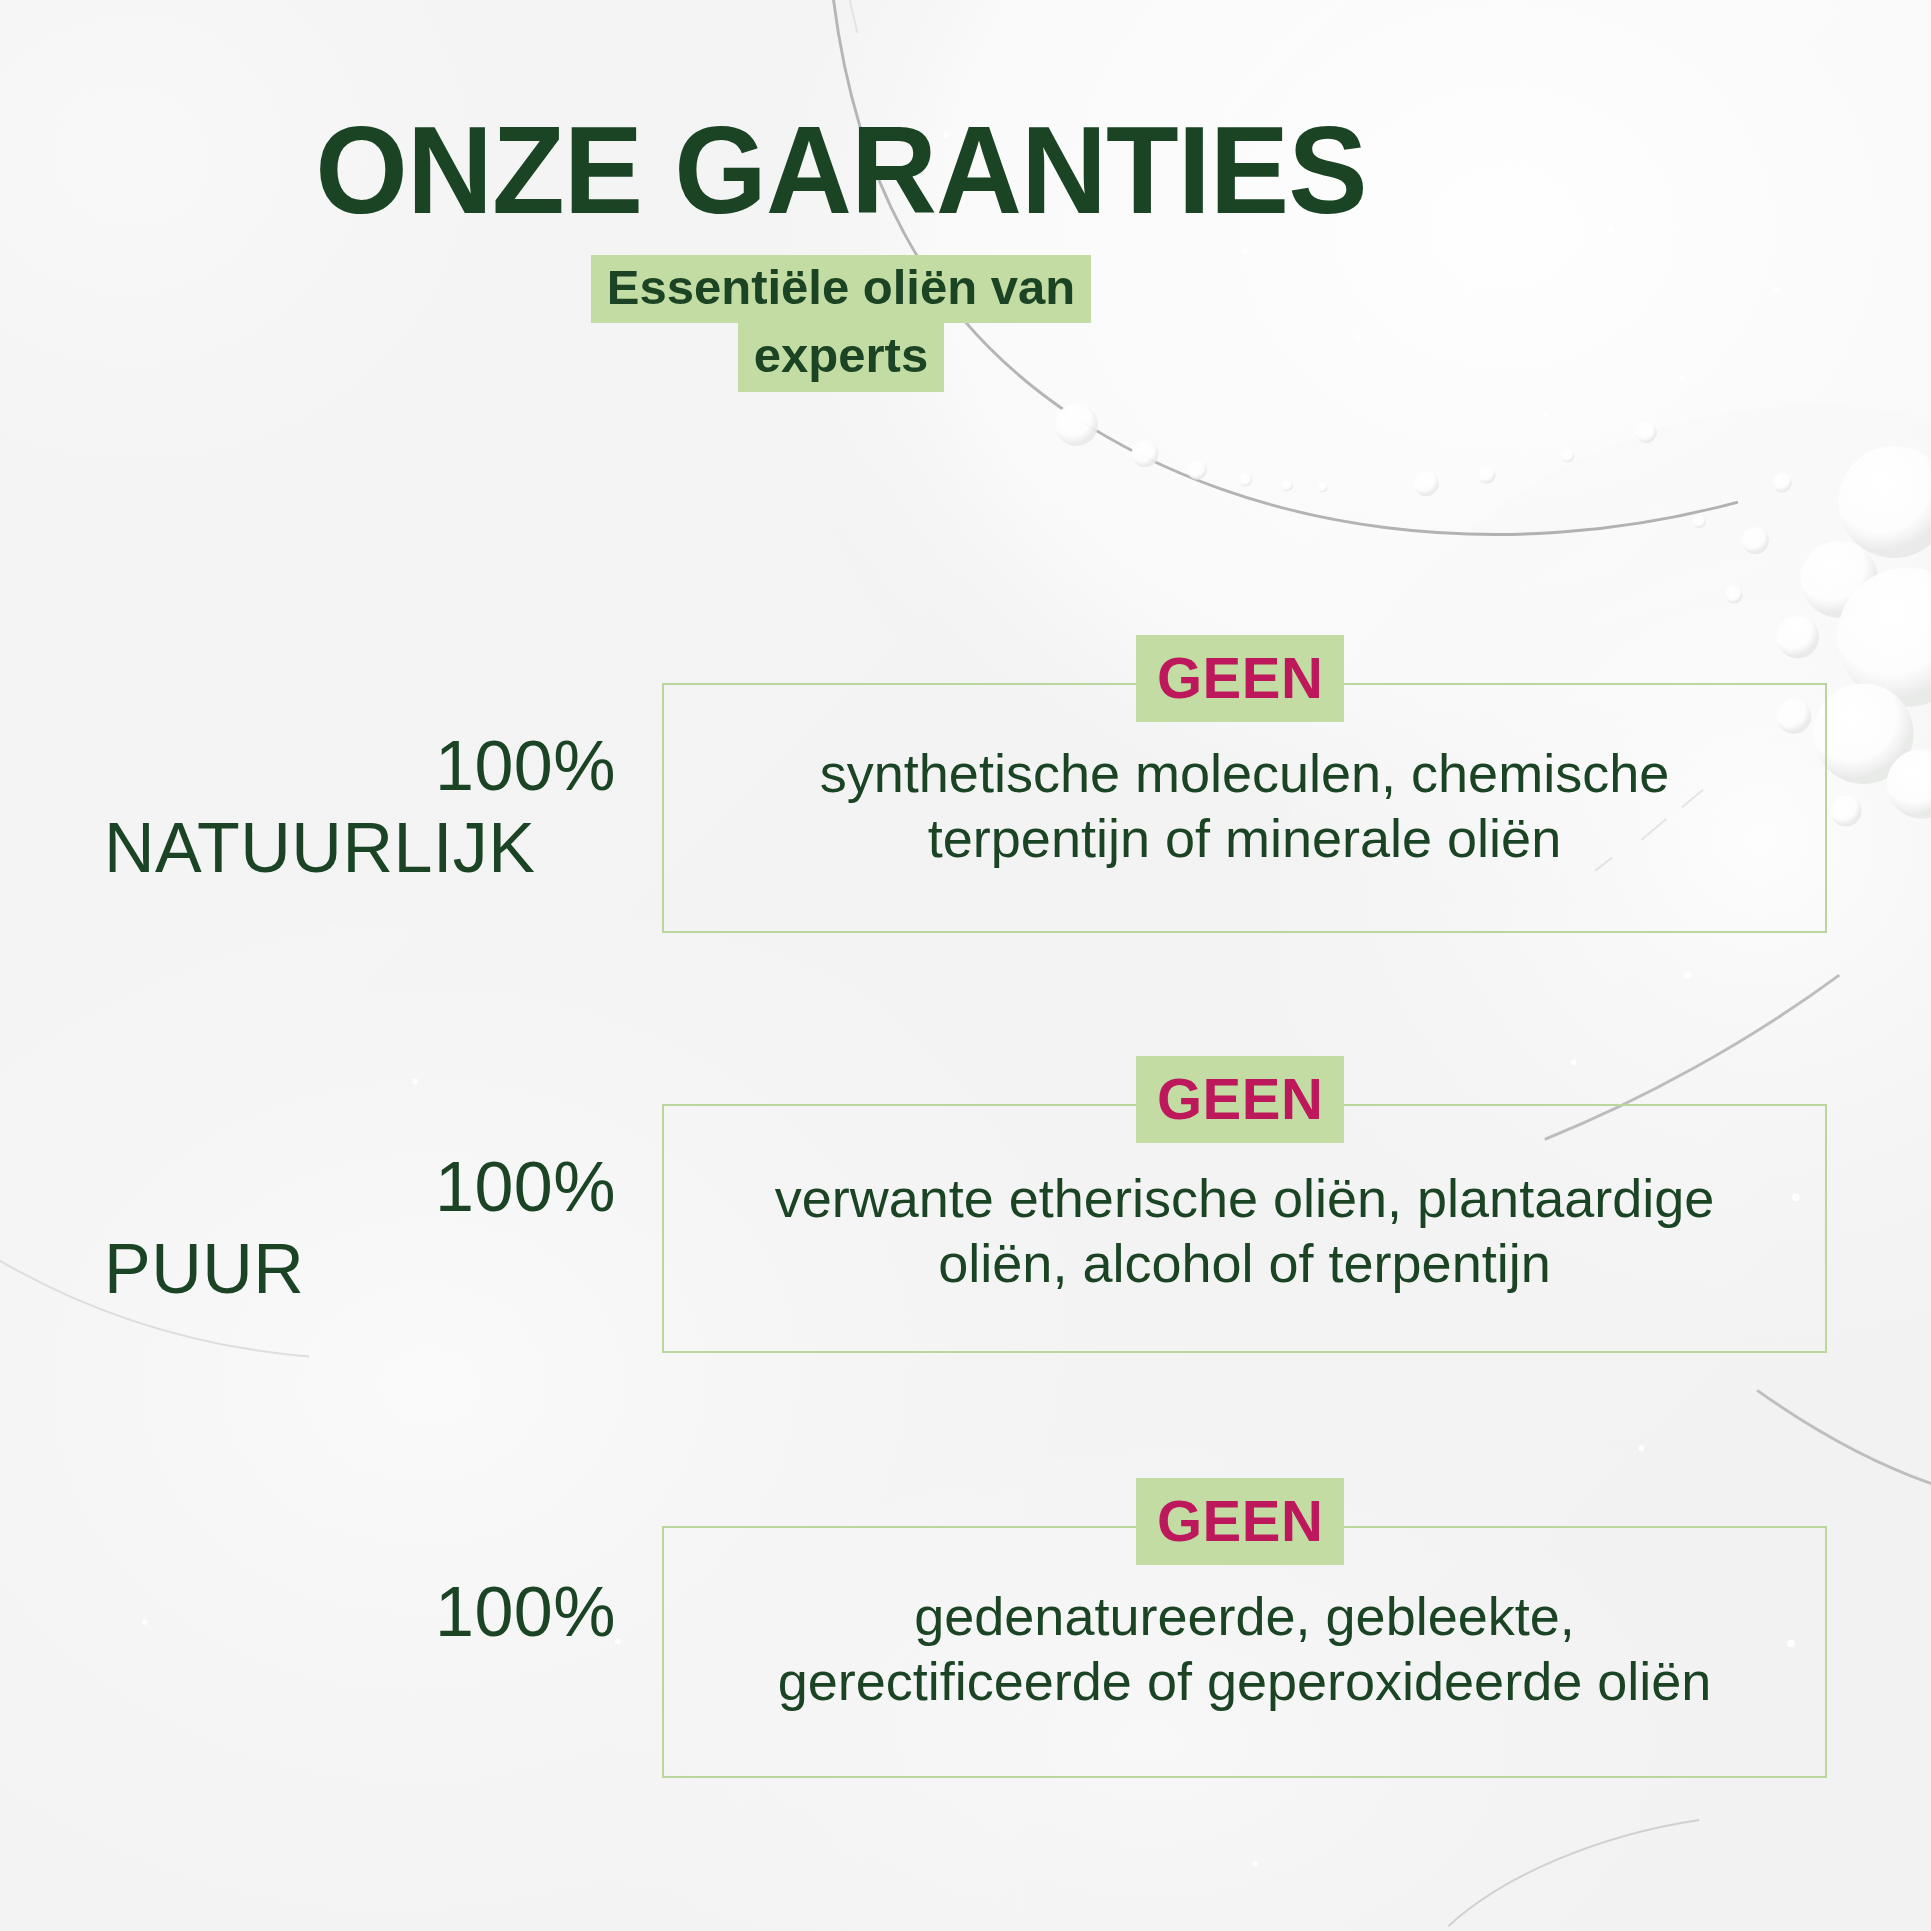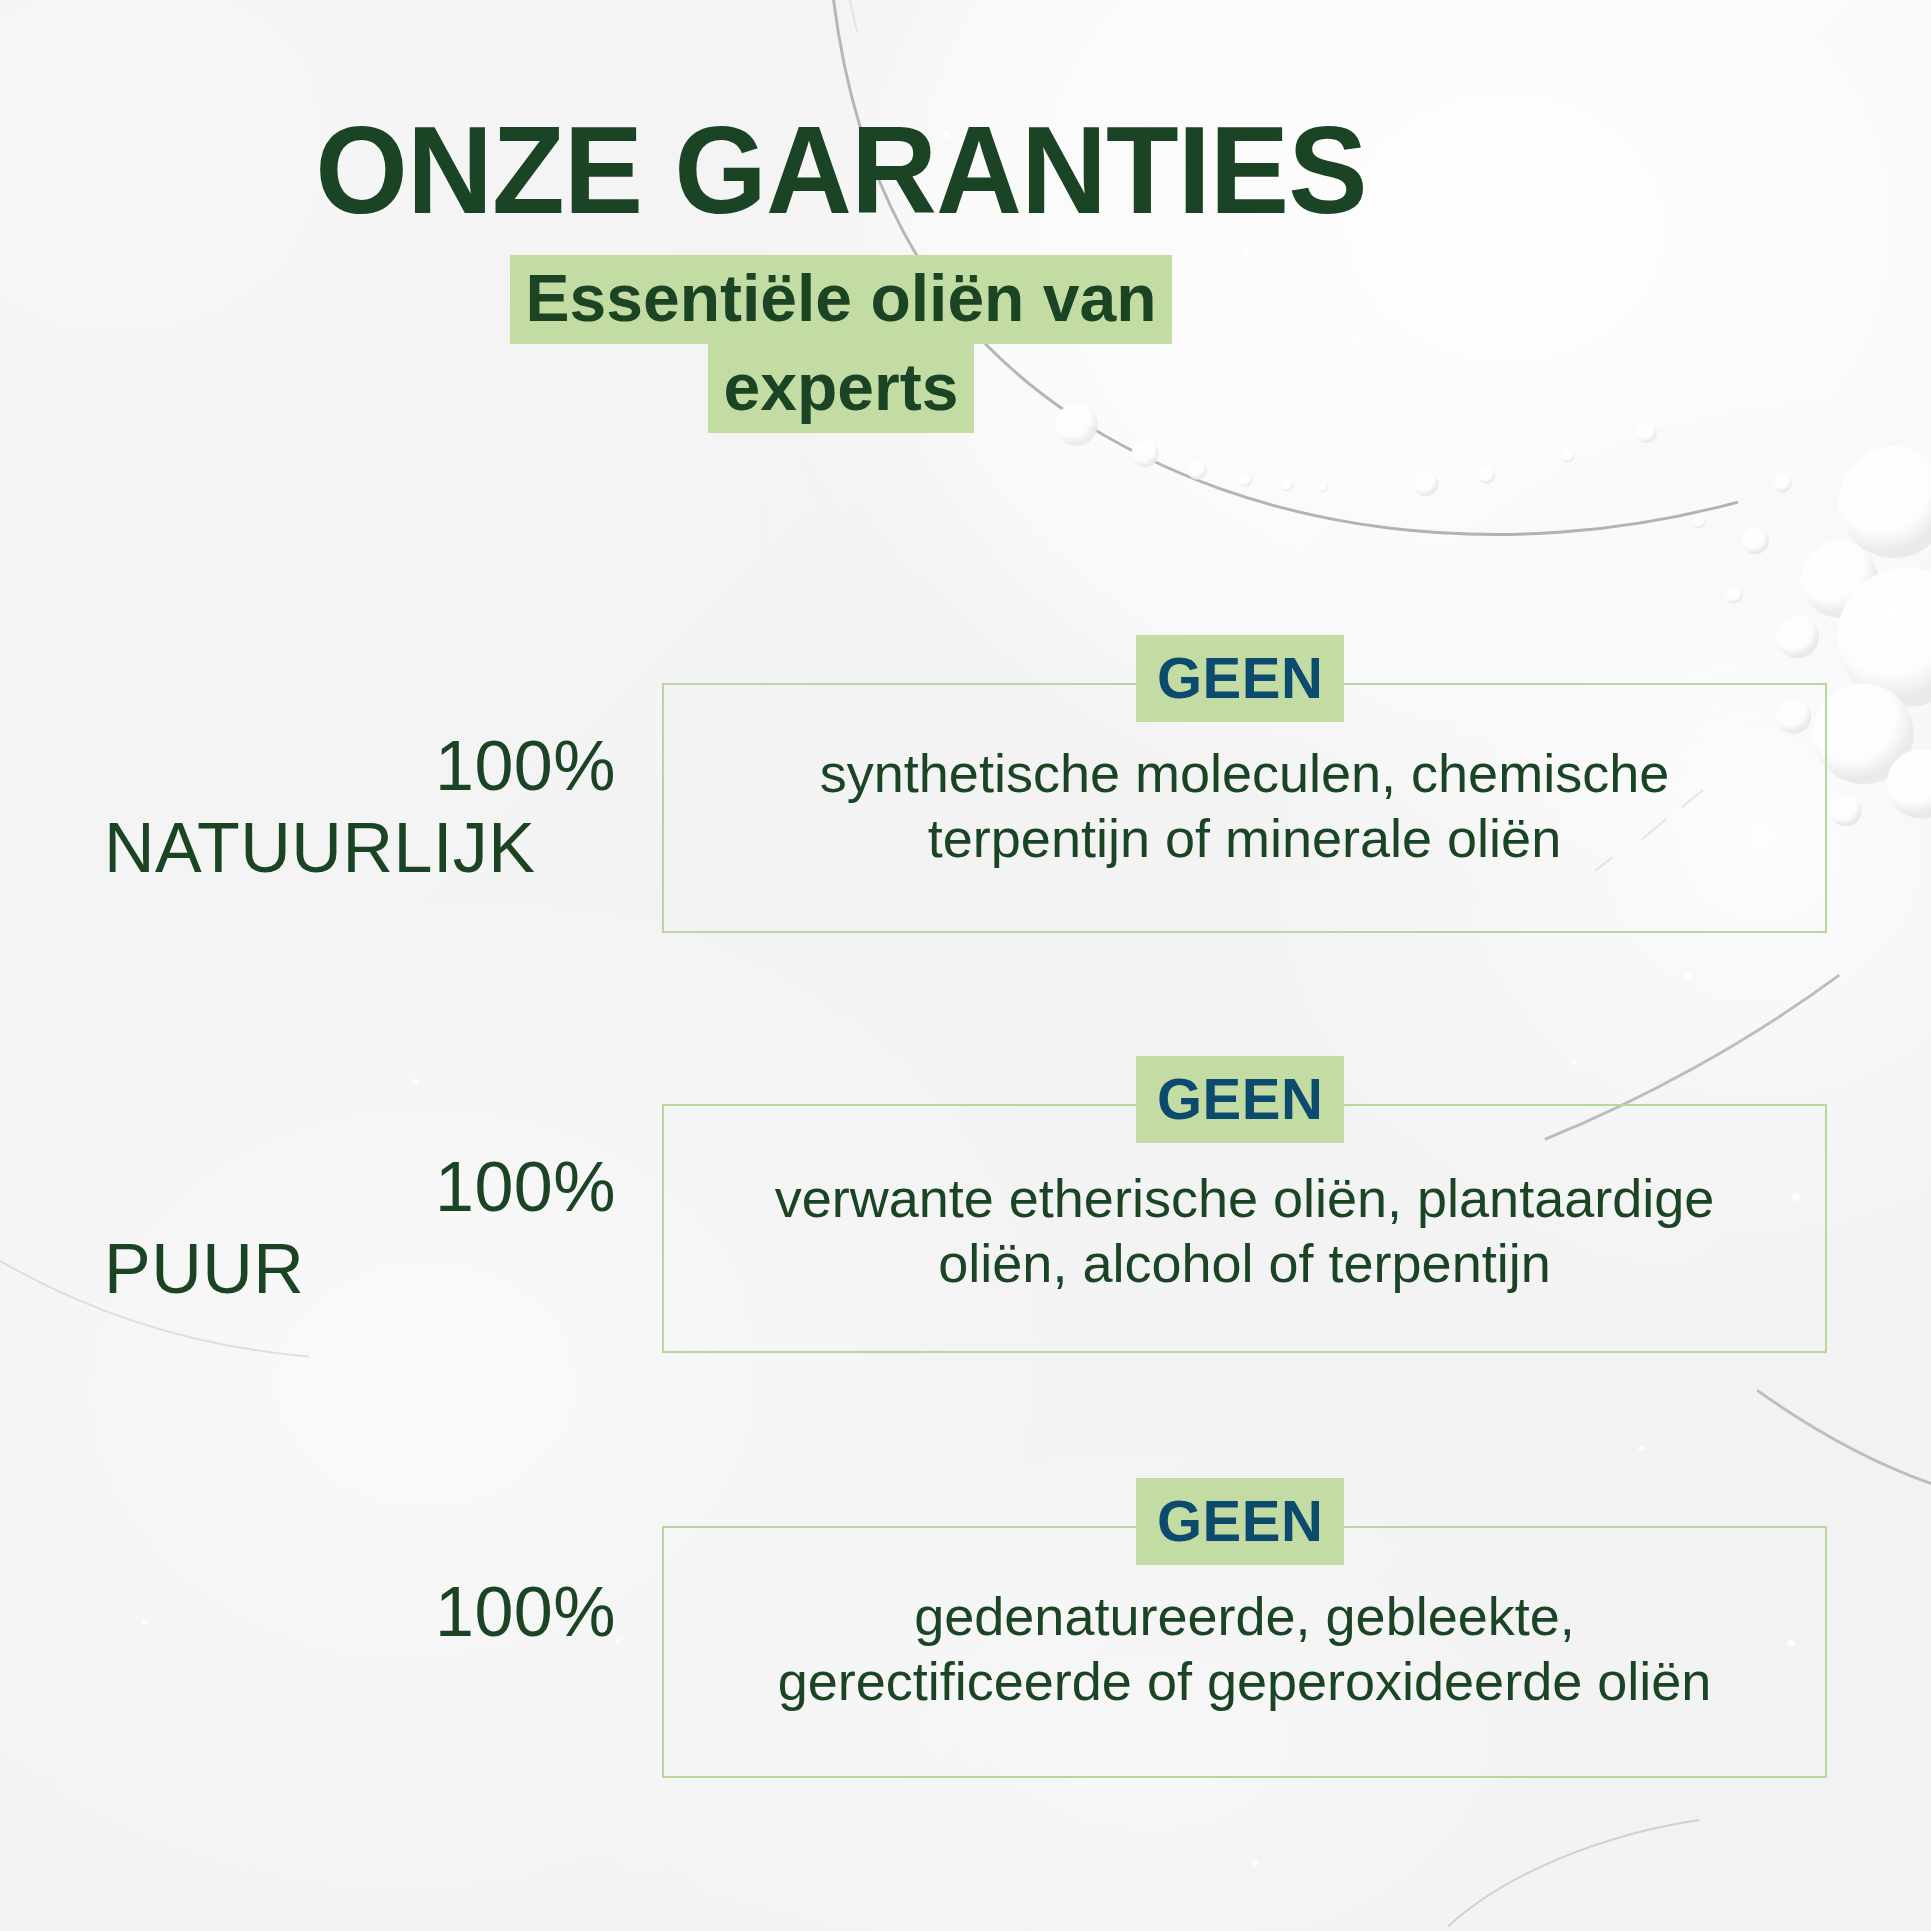--- a/index.html
+++ b/index.html
@@ -31,21 +31,21 @@
     margin-top:108px;
     transform:scaleX(0.96);
   }
 
   .subtitle { margin-top:23px; line-height:1.30; }
   .sub-line { display:block; text-align:center; }
   .sub-line > span {
     display:inline-block;
     font-family:"Liberation Sans Narrow","Liberation Sans",sans-serif;
     font-weight:bold;
-    font-size:66px;
+    font-size:49px;
     line-height:1.22;
     color:#1a4424;
     background:#c3dca3;
     padding:2.9px 15.4px 5.8px 15.4px;
   }
 
   
   .row { position:absolute; left:0; width:1931px; }
   .row-1 { top:683px; }
   .row-2 { top:1104px; }
@@ -77,21 +77,21 @@
   }
   .row-1 .box { height:250px; }
   .row-2 .box { height:249px; }
   .row-3 .box { height:252px; }
 
   .badge {
     position:absolute;
     top:-50px;
     left:472px;
     background:#c3dca3;
-    color:#0c4a6e;
+    color:#be185d;
     font-family:"Liberation Sans Narrow","Liberation Sans",sans-serif;
     font-weight:bold;
     font-size:58px;
     line-height:1;
     padding:13.5px 21px 15.4px 21px;
     letter-spacing:0.5px;
   }
 
   .box-text {
     position:absolute;

